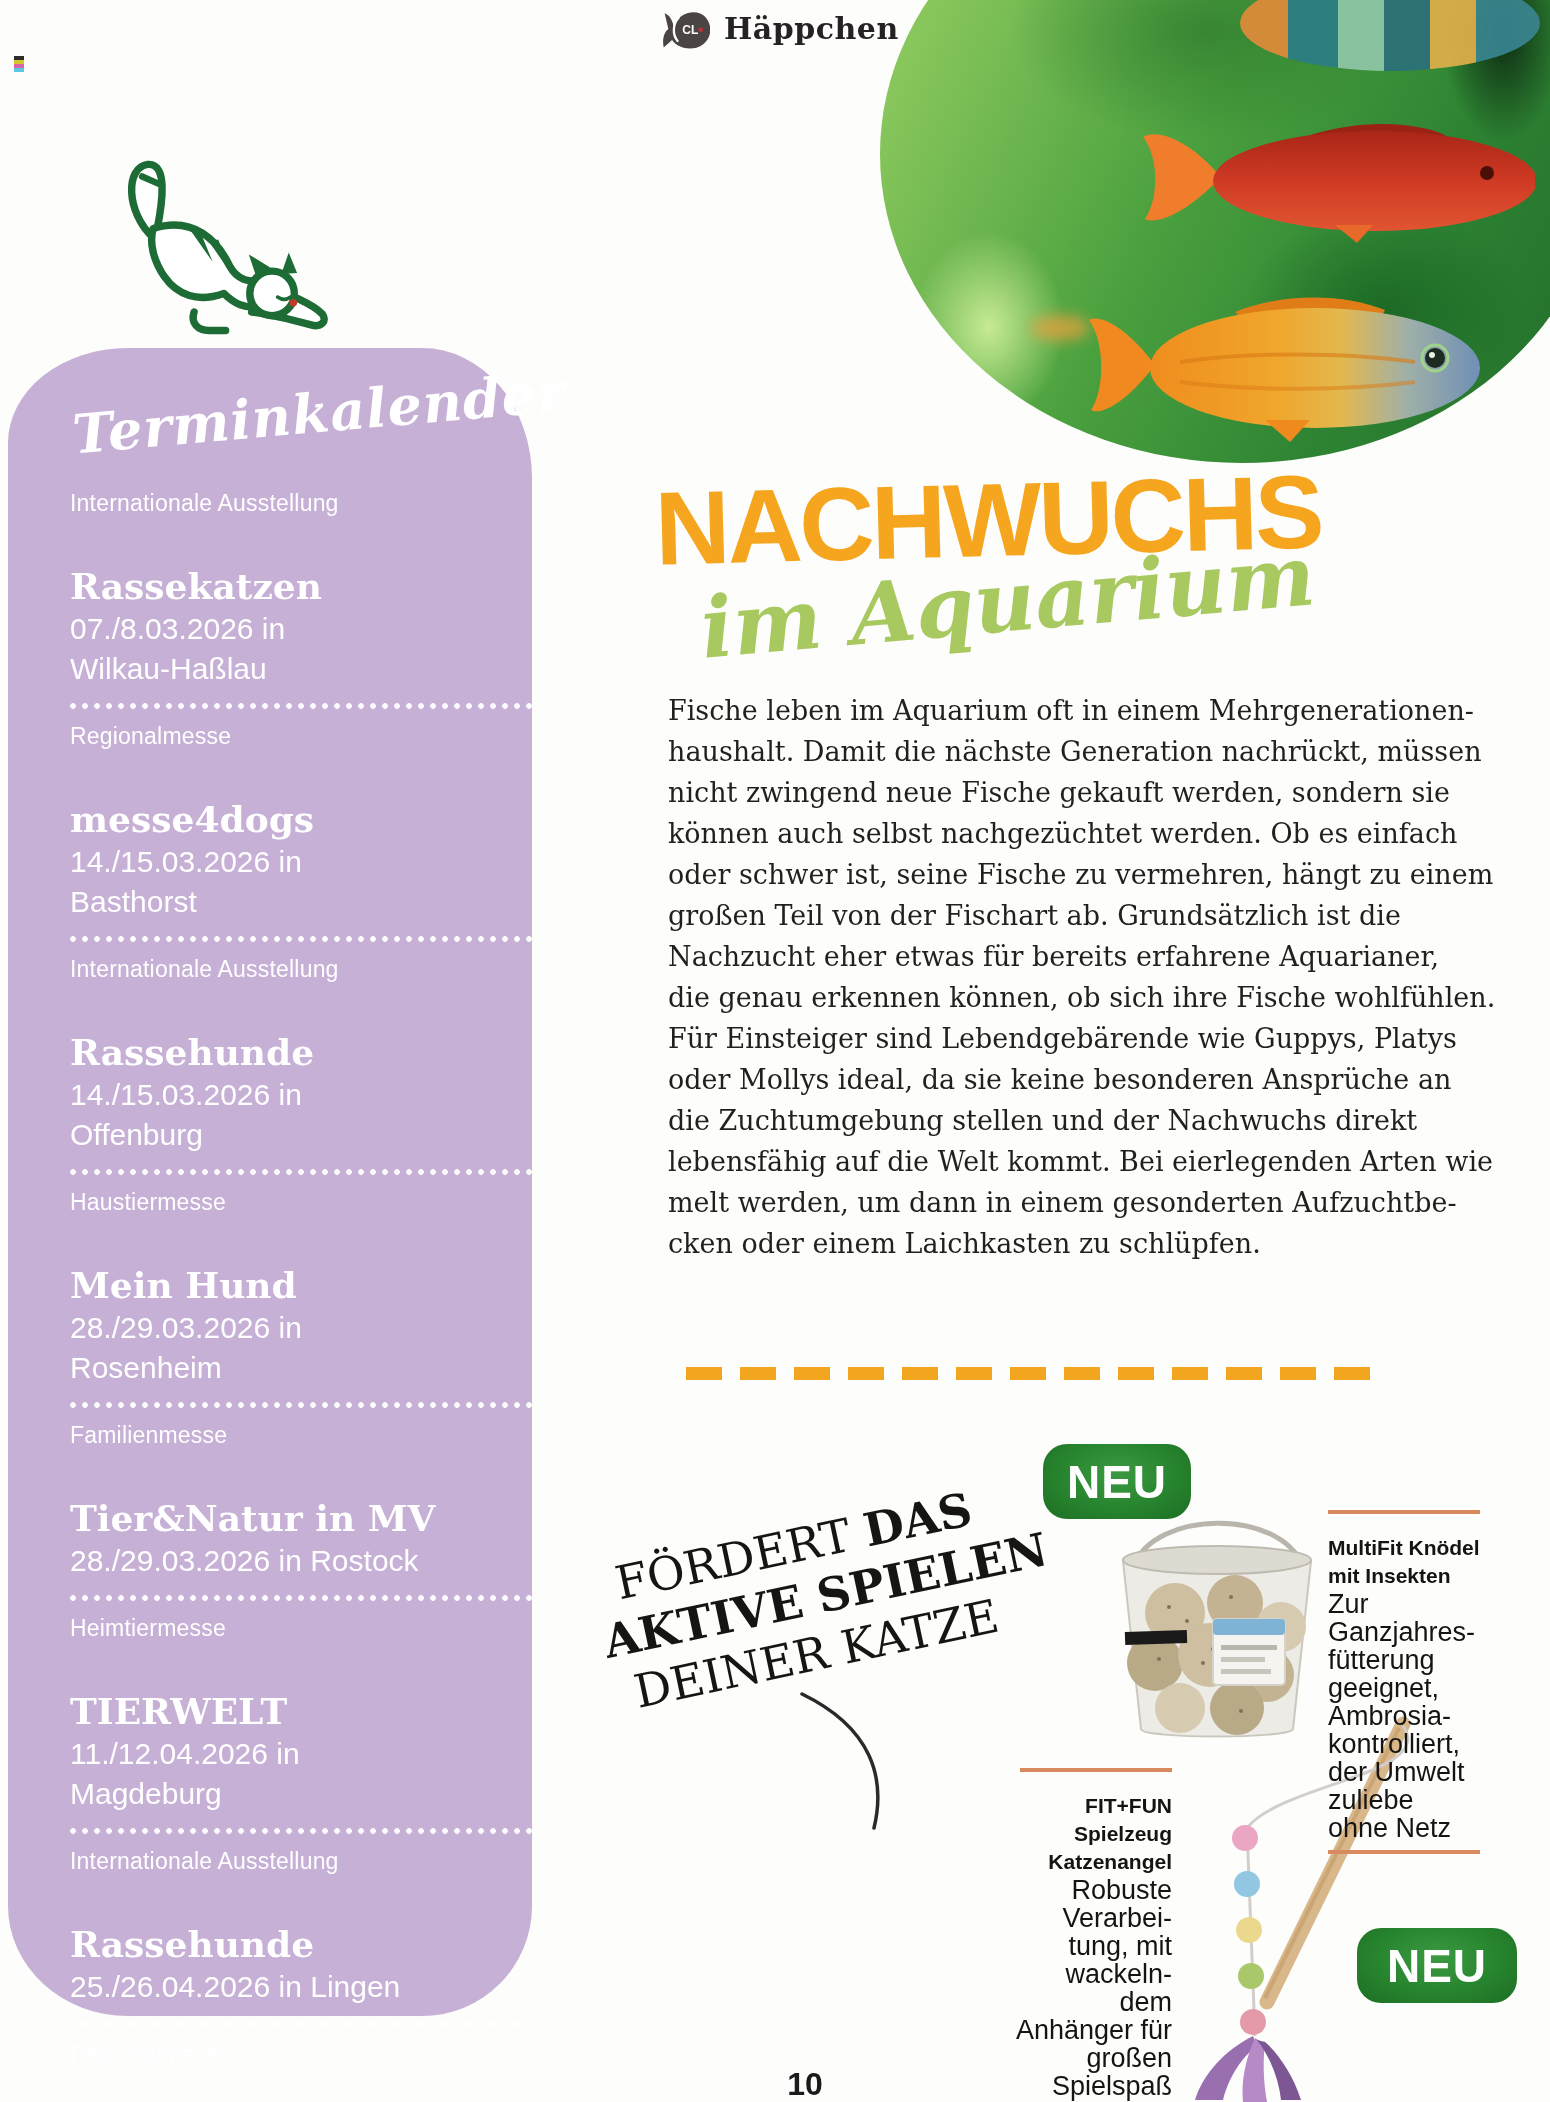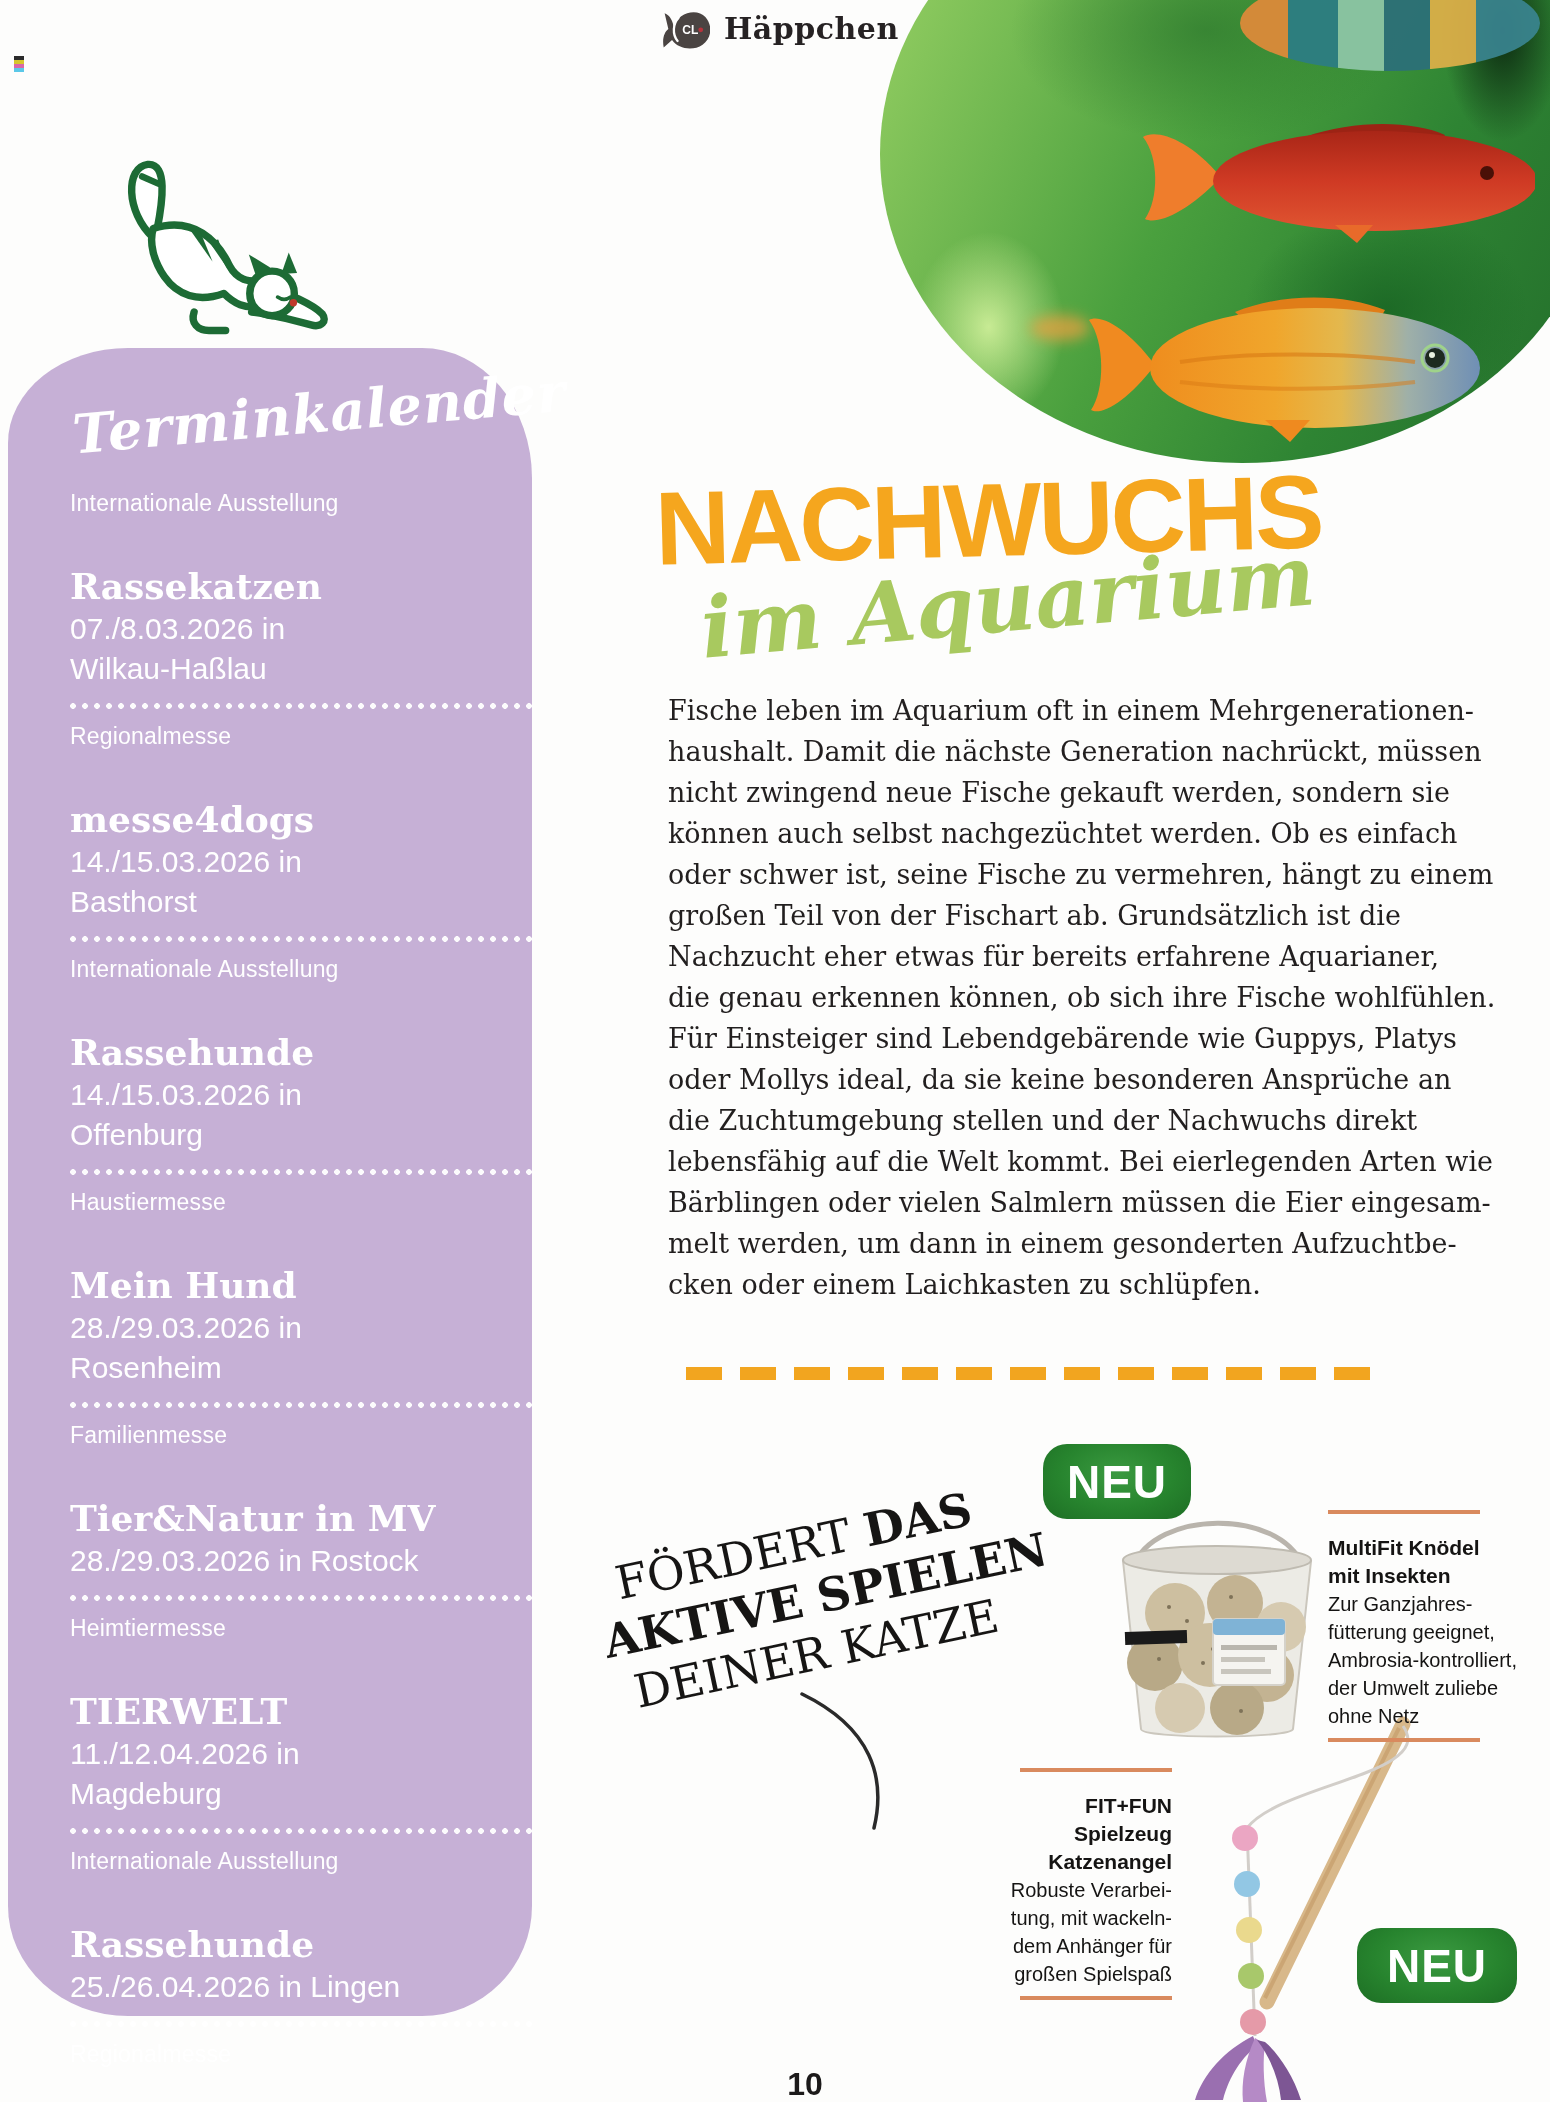--- a/index.html
+++ b/index.html
@@ -104,21 +104,21 @@
   .rod{position:absolute;left:1145px;top:1702px;width:340px;height:400px;z-index:13;}
 
   
   .prod{position:absolute;z-index:16;}
   .prod .rule{height:4px;background:var(--rule-orange,#d98a5e);}
   .prod-1{left:1328px;top:1510px;width:192px;text-align:left;}
   .prod-1 .rule{width:152px;}
   .prod-2{left:1000px;top:1768px;width:172px;text-align:right;}
   .prod-2 .rule{width:152px;margin-left:auto;}
   .pname{font-weight:700;font-size:21px;line-height:28px;margin:0;color:#151413;}
-  .pdesc{font-size:20px;line-height:28px;color:#151413;}
+  .pdesc{font-size:27px;line-height:28px;color:#151413;}
   .prod .gap-top{margin-top:20px;} .prod .gap-bot{margin-top:8px;}
 
   
   .promo{
     position:absolute;left:600px;top:1518px;width:410px;z-index:12;
     transform:rotate(-12deg);text-align:center;
     font-family:"DejaVu Serif","Liberation Serif",serif;color:#161514;
   }
   .promo-line{font-size:46px;line-height:55px;white-space:nowrap;}
   .promo-line .light{font-weight:400;}
@@ -294,21 +294,20 @@
       <div class="bodyline">nicht zwingend neue Fische gekauft werden, sondern sie</div>
       <div class="bodyline">können auch selbst nachgezüchtet werden. Ob es einfach</div>
       <div class="bodyline">oder schwer ist, seine Fische zu vermehren, hängt zu einem</div>
       <div class="bodyline">großen Teil von der Fischart ab. Grundsätzlich ist die</div>
       <div class="bodyline">Nachzucht eher etwas für bereits erfahrene Aquarianer,</div>
       <div class="bodyline">die genau erkennen können, ob sich ihre Fische wohlfühlen.</div>
       <div class="bodyline">Für Einsteiger sind Lebendgebärende wie Guppys, Platys</div>
       <div class="bodyline">oder Mollys ideal, da sie keine besonderen Ansprüche an</div>
       <div class="bodyline">die Zuchtumgebung stellen und der Nachwuchs direkt</div>
       <div class="bodyline">lebensfähig auf die Welt kommt. Bei eierlegenden Arten wie</div>
-      <div class="bodyline">Bärblingen oder vielen Salmlern müssen die Eier eingesam-</div>
       <div class="bodyline">melt werden, um dann in einem gesonderten Aufzuchtbe-</div>
       <div class="bodyline">cken oder einem Laichkasten zu schlüpfen.</div>
     </div>
 
   <div class="divider"></div>
 
   <div class="neu neu-1">NEU</div>
 
   <svg class="bucket" viewBox="0 0 245 245">
     <path d="M38,64 C60,6 185,6 207,62" fill="none" stroke="#b9b4ac" stroke-width="5"></path>

